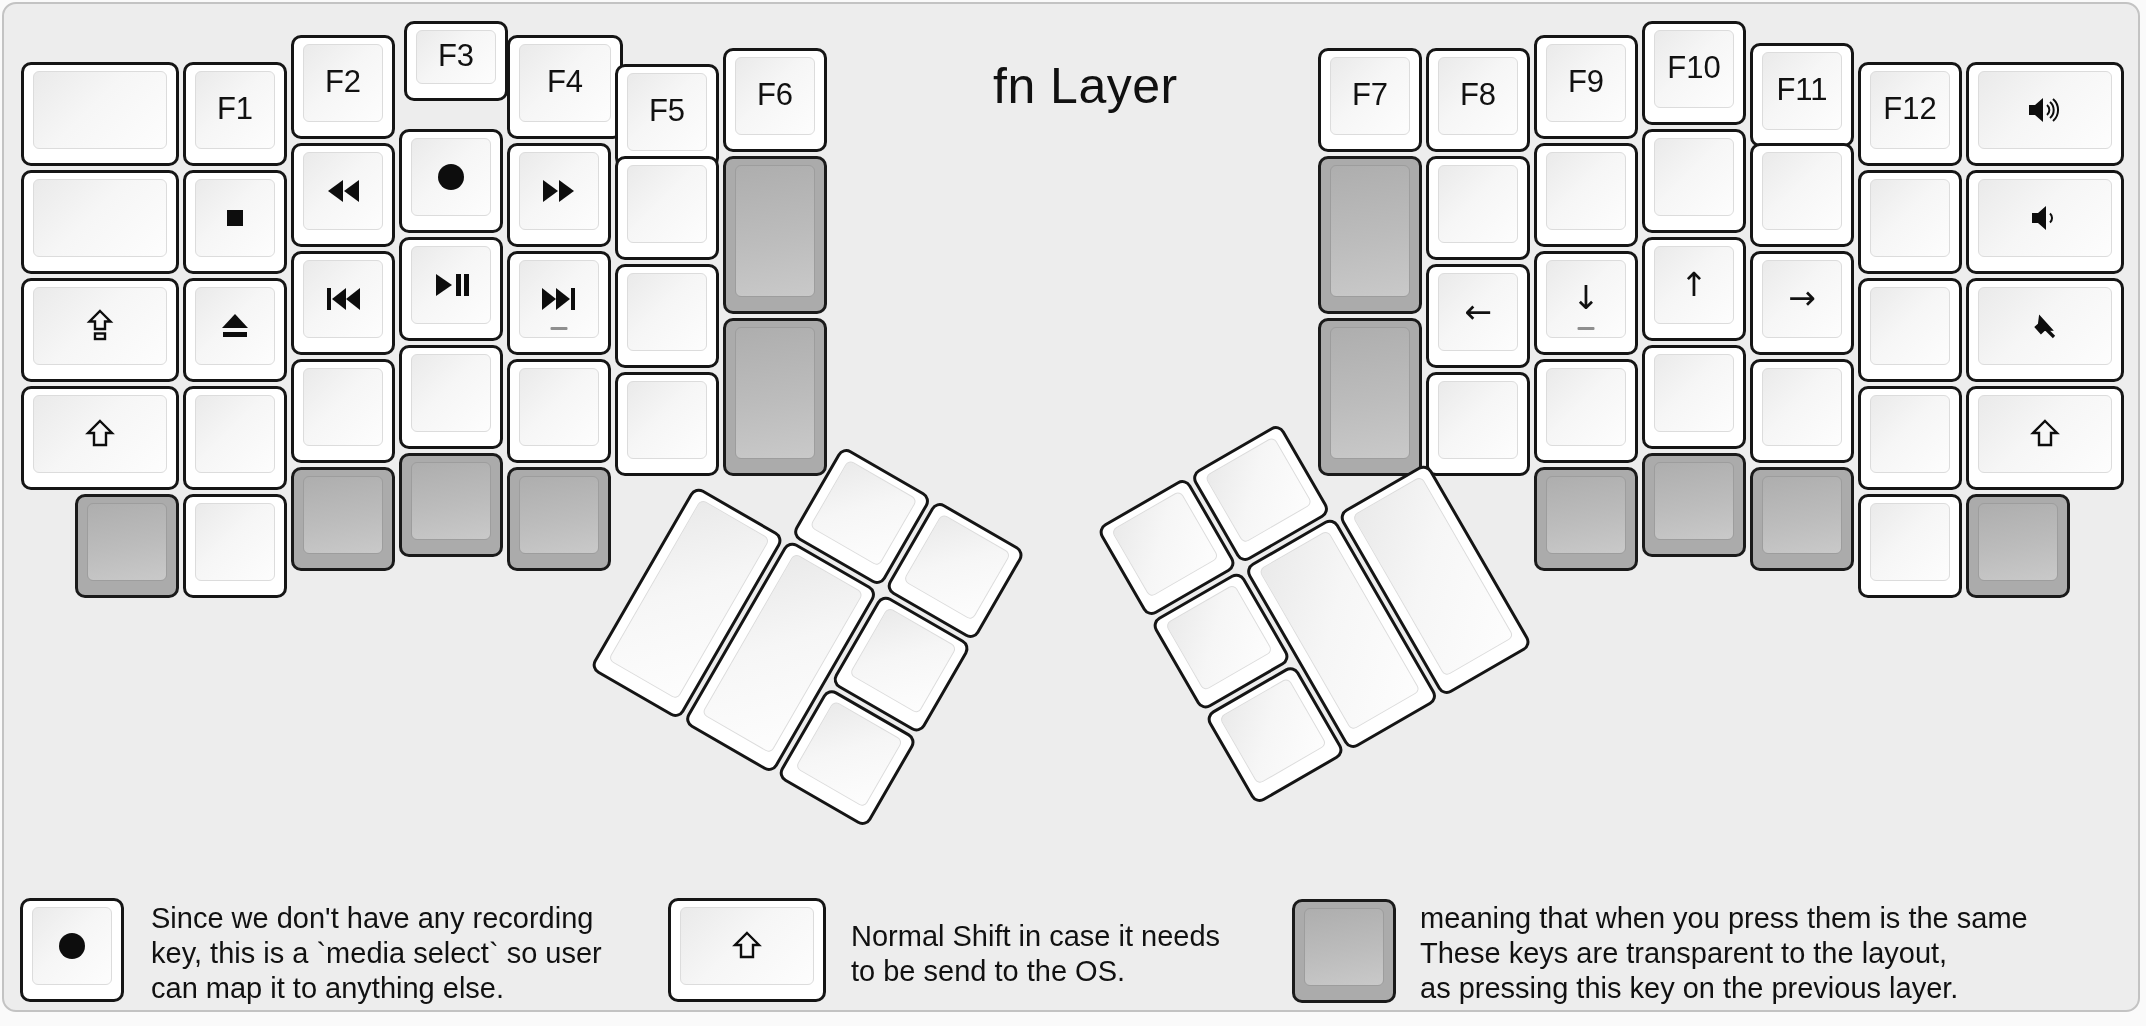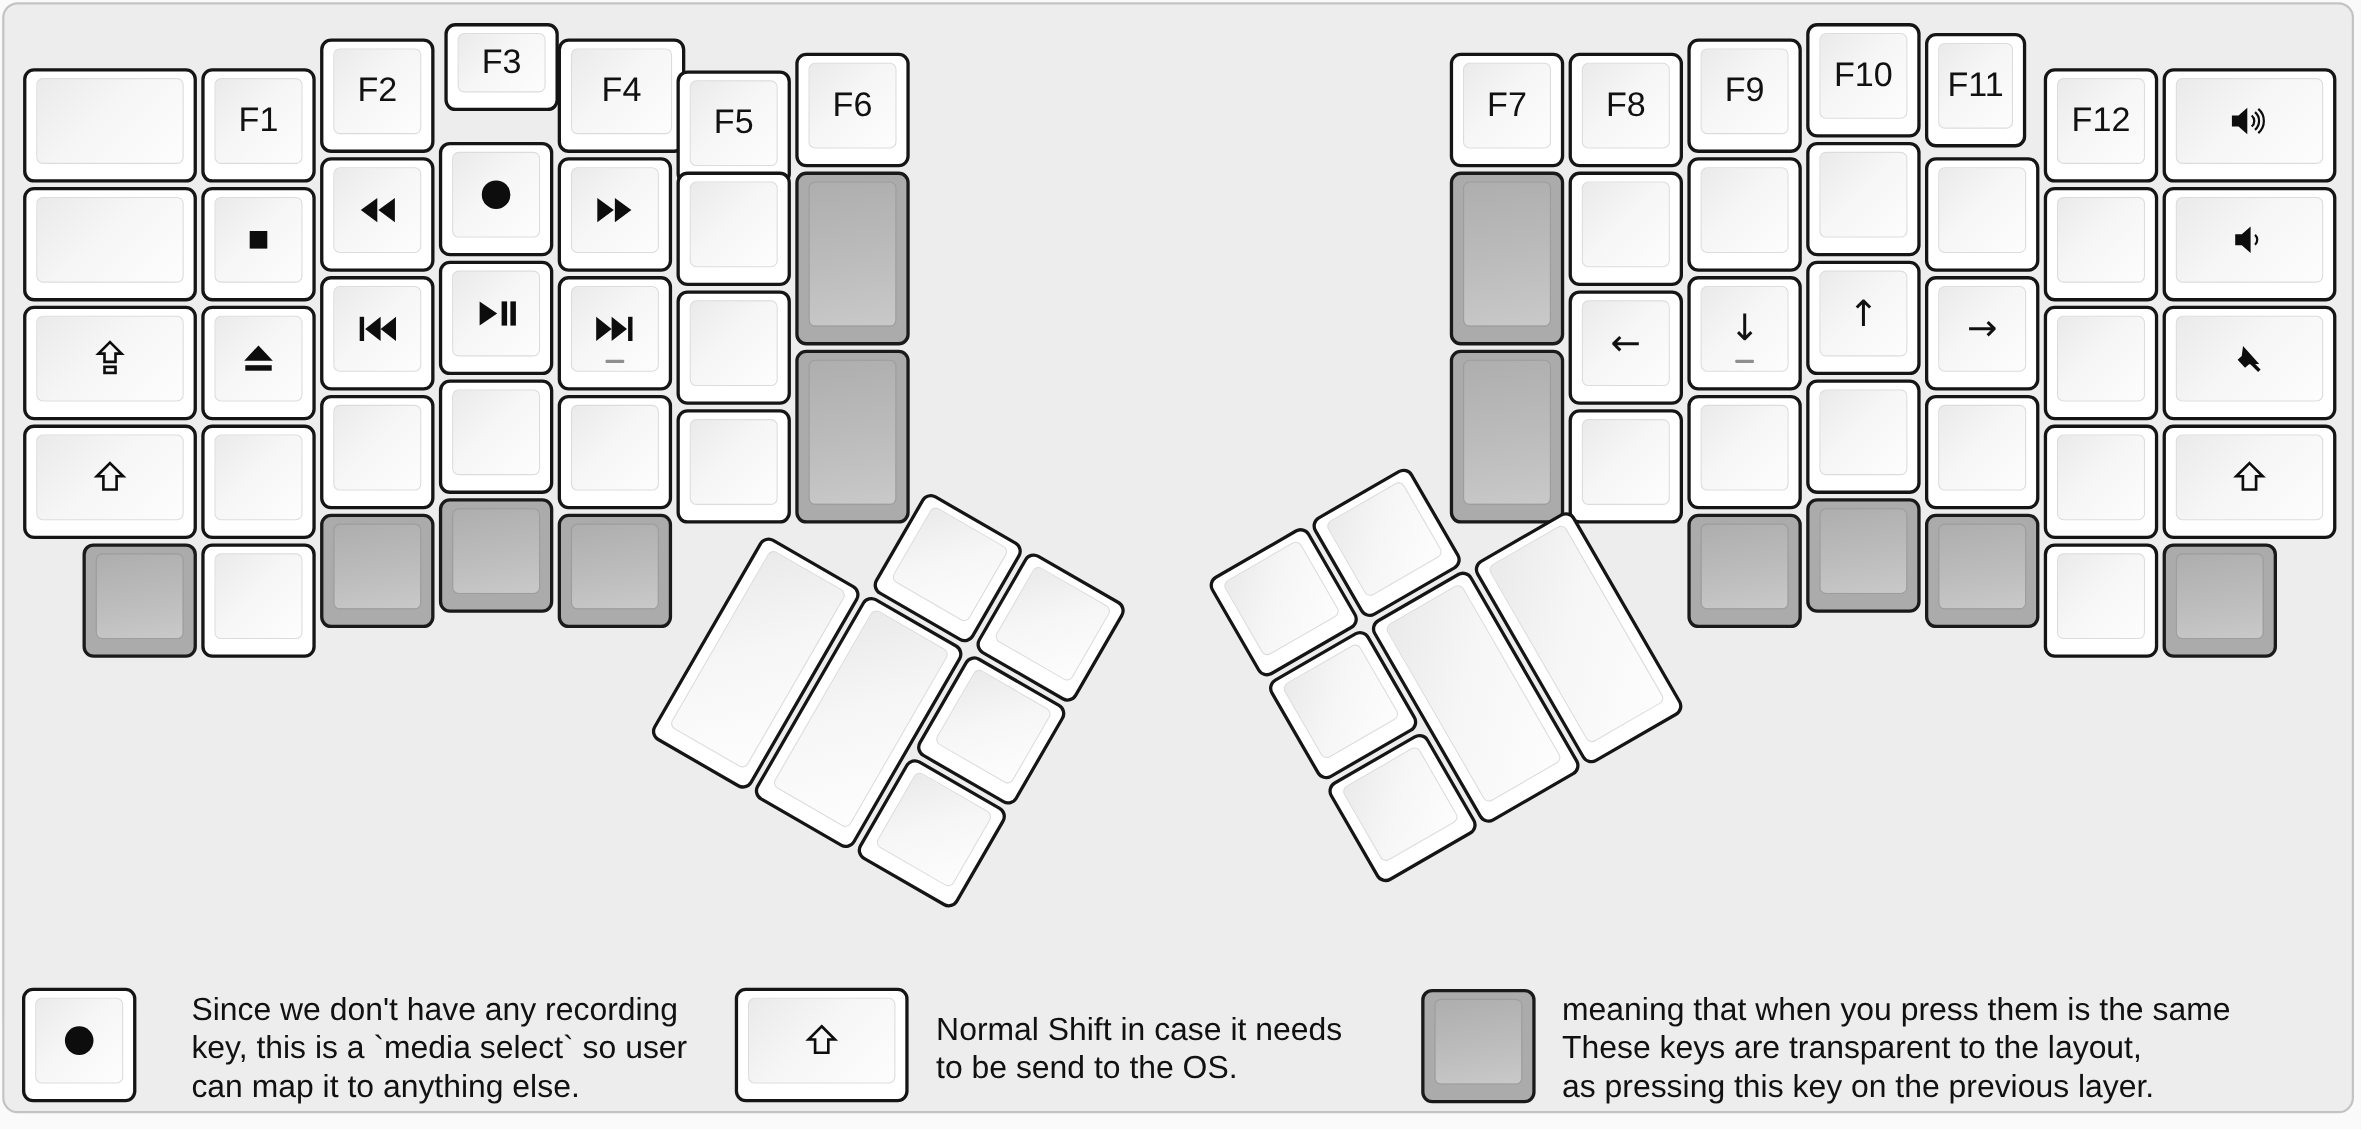--- a/index.html
+++ b/index.html
@@ -27,20 +27,21 @@
   .thumb .key{position:absolute;}
   
   .legend-text{position:absolute;color:#111;}
   .legend-line{font-size:29px;line-height:35px;white-space:nowrap;}
 </style>
 </head>
 <body>
 
 <div id="page">
   <div id="frame"></div>
+  <div class="page-title">fn Layer</div>
   <div id="keys">
       <div class="key" style="width: 158px; height: 104px; left: 21px; top: 61.5px;">
         <div class="kin"></div>
       </div>
       <div class="key" style="width: 158px; height: 104px; left: 21px; top: 169.5px;">
         <div class="kin"></div>
       </div>
       <div class="key" style="width: 158px; height: 104px; left: 21px; top: 277.5px;">
         <div class="kin">
           <span class="kicon">
@@ -273,21 +274,21 @@
         <div class="kin">
           <span class="kglyph">↑</span>
         </div>
       </div>
       <div class="key" style="width: 104px; height: 104px; left: 1642px; top: 345px;">
         <div class="kin"></div>
       </div>
       <div class="key grey" style="width: 104px; height: 104px; left: 1642px; top: 453px;">
         <div class="kin"></div>
       </div>
-      <div class="key" style="width: 92px; height: 104px; left: 1750px; top: 30px;">
+      <div class="key" style="width: 104px; height: 104px; left: 1750px; top: 43px;">
         <div class="kin">
           <span class="klabel">F11</span>
         </div>
       </div>
       <div class="key" style="width: 104px; height: 104px; left: 1750px; top: 142.5px;">
         <div class="kin"></div>
       </div>
       <div class="key" style="width: 104px; height: 104px; left: 1750px; top: 250.5px;">
         <div class="kin">
           <span class="kglyph">→</span>
@@ -406,21 +407,21 @@
   <div id="legend">
       <div class="key" style="width: 104px; height: 104px; left: 20px; top: 898px;">
         <div class="kin">
           <span class="kicon">
             <svg width="36" height="36" viewBox="0 0 36 36">
               <circle cx="18" cy="18" r="13" fill="#0d0d0d"></circle>
             </svg>
           </span>
         </div>
       </div>
-      <div class="legend-text" style="left: 151px; top: 901px; margin-left: 23px;">
+      <div class="legend-text" style="left: 151px; top: 901px;">
         <div class="legend-line">Since we don't have any recording</div>
         <div class="legend-line">key, this is a `media select` so user</div>
         <div class="legend-line">can map it to anything else.</div>
       </div>
       <div class="key" style="width: 158px; height: 104px; left: 668px; top: 898px;">
         <div class="kin">
           <span class="kicon">
             <svg width="36" height="36" viewBox="0 0 36 36">
               <path d="M18 5 L30 17 H24 V29 H12 V17 H6 Z" fill="none" stroke="#0d0d0d" stroke-width="2.4" stroke-linejoin="miter"></path>
             </svg>

